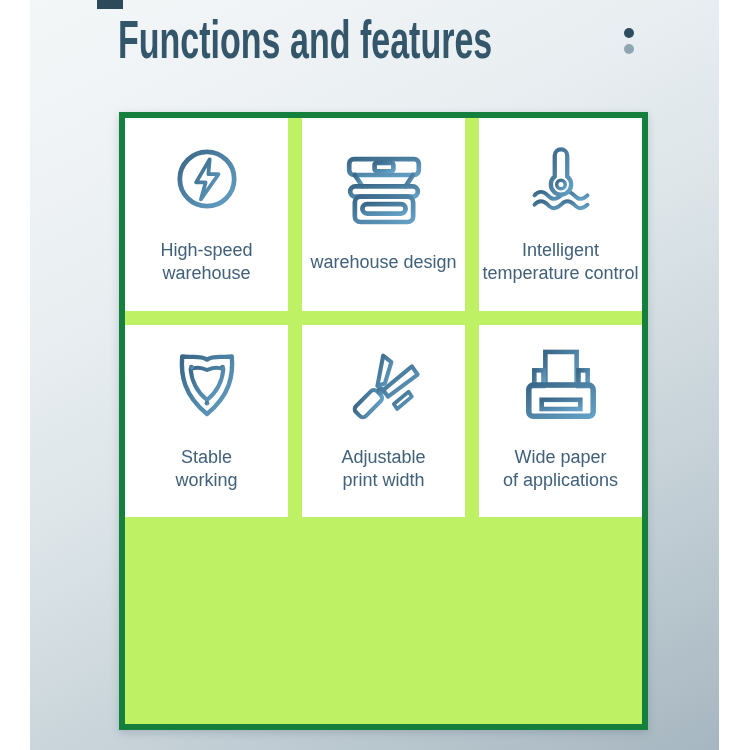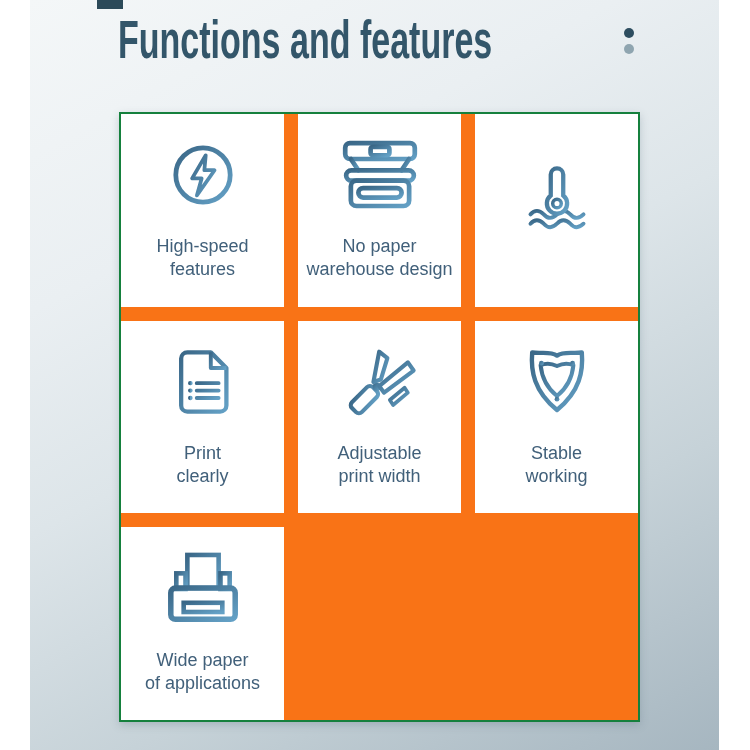--- a/index.html
+++ b/index.html
@@ -28,22 +28,22 @@
   }
   .colon .dot{width:10px;height:10px;border-radius:50%;}
   .colon .dot-top{background:#2d4d5f;margin-bottom:6px;}
   .colon .dot-bottom{background:#8fa5b0;}
   .grid{
     position:absolute;left:119px;top:112px;width:517px;height:606px;
     display:grid;
     grid-template-columns:1fr 1fr 1fr;
     grid-template-rows:1fr 1fr 1fr;
     gap:14px;
-    background:#f97316;
-    border:2px solid #15803d;
+    background:#bef264;
+    border:6px solid #15803d;
     box-shadow:0 3px 8px rgba(86,108,122,0.28);
   }
   .cell{
     background:#ffffff;
     display:flex;flex-direction:column;align-items:center;justify-content:center;
     text-align:center;padding-bottom:12px;
   }
   .icon-wrap{
     height:96px;display:flex;align-items:center;justify-content:center;
     margin-bottom:12px;
@@ -81,101 +81,89 @@
 
   <div class="cell">
     <div class="icon-wrap">
       <svg width="68" height="68" viewBox="0 0 100 100" fill="none">
         <circle cx="50" cy="50" r="40" stroke="url(#icg)" stroke-width="7"></circle>
         <path d="M54 21 L34 55 L48 55 L41 80 L67 43 L52 43 Z" stroke="url(#icg)" stroke-width="5.5" stroke-linejoin="round"></path>
       </svg>
     </div>
     <div class="label">
       <span>High-speed</span>
-        <span>features</span>
+        <span>warehouse</span>
     </div>
   </div>
 
   <div class="cell">
     <div class="icon-wrap">
       <svg width="94" height="94" viewBox="0 0 100 100" fill="none" stroke="url(#icg)" stroke-width="5">
         <rect x="13" y="16" width="74" height="17" rx="5"></rect>
         <rect x="40" y="20" width="20" height="9" rx="2.5"></rect>
         <path d="M19 33 L27 45" stroke-linecap="round"></path>
         <path d="M81 33 L73 45" stroke-linecap="round"></path>
         <rect x="14" y="45" width="72" height="11" rx="5.5"></rect>
         <rect x="19" y="56" width="62" height="27" rx="6"></rect>
         <rect x="27" y="64" width="46" height="10" rx="5"></rect>
       </svg>
     </div>
     <div class="label">
-      <span>No paper</span>
         <span>warehouse design</span>
     </div>
   </div>
 
 
 
   <div class="cell">
     <div class="icon-wrap">
       <svg width="78" height="78" viewBox="0 0 100 100" fill="none" stroke="url(#icg)">
         <path d="M16 71 q8 -9 17 0 q8 9 17 0 q8 -9 17 0 q8 9 17 0" stroke-width="5" stroke-linecap="round"></path>
         <path d="M16 83 q8 -9 17 0 q8 9 17 0 q8 -9 17 0 q8 9 17 0" stroke-width="5" stroke-linecap="round"></path>
         <path d="M42 46.75 L42 20 A8 8 0 0 1 58 20 L58 46.75 A13 13 0 1 1 42 46.75 Z" fill="#ffffff" stroke-width="5.5"></path>
         <path d="M50 28 V48" stroke-width="4.5" stroke-linecap="round"></path>
         <circle cx="50" cy="57" r="5.5" stroke-width="4.5"></circle>
       </svg>
     </div>
+    <div class="label">
+      <span>Intelligent</span>
+        <span>temperature control</span>
+    </div>
   </div>
+
 
   <div class="cell">
     <div class="icon-wrap">
-      <svg width="78" height="78" viewBox="0 0 100 100" fill="none" stroke="url(#icg)">
-        <path d="M30 12 H60 L80 32 V80 A8 8 0 0 1 72 88 H30 A8 8 0 0 1 22 80 V20 A8 8 0 0 1 30 12 Z" stroke-width="5.5" stroke-linejoin="round"></path>
-        <path d="M60 12 V32 H80" stroke-width="5" stroke-linejoin="round"></path>
-        <path d="M40 42 H70" stroke-width="5" stroke-linecap="round"></path>
-        <path d="M42 51.5 H70 M42 61 H70 M42 70.5 H70" stroke-width="5" stroke-linecap="round"></path>
-        <path d="M33.5 51.5 h0.5 M33.5 61 h0.5 M33.5 70.5 h0.5" stroke-width="5.5" stroke-linecap="round"></path>
+      <svg width="80" height="80" viewBox="0 0 100 100" fill="none" stroke="url(#icg)">
+        <path d="M50 17 C59 11 71 15 81 13 C83 36 79 61 50 85 C21 61 17 36 19 13 C29 15 41 11 50 17 Z" stroke-width="5.5" stroke-linejoin="round"></path>
+        <path d="M50 30 C58 26 66 27 70.5 29 C69 44 63 57 50 67.5 C37 57 31 44 29.5 29 C34 27 42 26 50 30 Z" stroke-width="5" stroke-linejoin="round"></path>
+        <circle cx="30.5" cy="26.5" r="3" fill="url(#icg)" stroke="none"></circle>
+        <circle cx="69.5" cy="26.5" r="3" fill="url(#icg)" stroke="none"></circle>
+        <circle cx="50" cy="71.5" r="3" fill="url(#icg)" stroke="none"></circle>
       </svg>
     </div>
     <div class="label">
-      <span>Print</span>
-        <span>clearly</span>
+      <span>Stable</span>
+        <span>working</span>
     </div>
   </div>
 
   <div class="cell">
     <div class="icon-wrap">
       <svg width="82" height="82" viewBox="0 0 100 100" fill="none" stroke="url(#icg)">
         <rect x="13" y="63" width="36" height="17" rx="5" stroke-width="5" transform="rotate(-45 31 71.5)"></rect>
         <circle cx="46" cy="56" r="5" fill="url(#icg)" stroke="none"></circle>
         <path d="M42 50 L49 13 L59 21 L51 47 Z" stroke-width="5" stroke-linejoin="round"></path>
         <path d="M49 55 L84 26 L91 36 L55 63 Z" stroke-width="5" stroke-linejoin="round"></path>
         <path d="M62 72 L80 57 L84 63 L66 78 Z" stroke-width="4.5" stroke-linejoin="round"></path>
       </svg>
     </div>
     <div class="label">
       <span>Adjustable</span>
         <span>print width</span>
-    </div>
-  </div>
-
-  <div class="cell">
-    <div class="icon-wrap">
-      <svg width="80" height="80" viewBox="0 0 100 100" fill="none" stroke="url(#icg)">
-        <path d="M50 17 C59 11 71 15 81 13 C83 36 79 61 50 85 C21 61 17 36 19 13 C29 15 41 11 50 17 Z" stroke-width="5.5" stroke-linejoin="round"></path>
-        <path d="M50 30 C58 26 66 27 70.5 29 C69 44 63 57 50 67.5 C37 57 31 44 29.5 29 C34 27 42 26 50 30 Z" stroke-width="5" stroke-linejoin="round"></path>
-        <circle cx="30.5" cy="26.5" r="3" fill="url(#icg)" stroke="none"></circle>
-        <circle cx="69.5" cy="26.5" r="3" fill="url(#icg)" stroke="none"></circle>
-        <circle cx="50" cy="71.5" r="3" fill="url(#icg)" stroke="none"></circle>
-      </svg>
-    </div>
-    <div class="label">
-      <span>Stable</span>
-        <span>working</span>
     </div>
   </div>
 
   <div class="cell">
     <div class="icon-wrap">
       <svg width="92" height="92" viewBox="0 0 100 100" fill="none" stroke="url(#icg)">
         <rect x="33" y="13" width="34" height="36" stroke-width="5"></rect>
         <rect x="21" y="33" width="10" height="17" stroke-width="5"></rect>
         <rect x="69" y="33" width="10" height="17" stroke-width="5"></rect>
         <rect x="15" y="49" width="70" height="34" rx="5" stroke-width="6"></rect>

